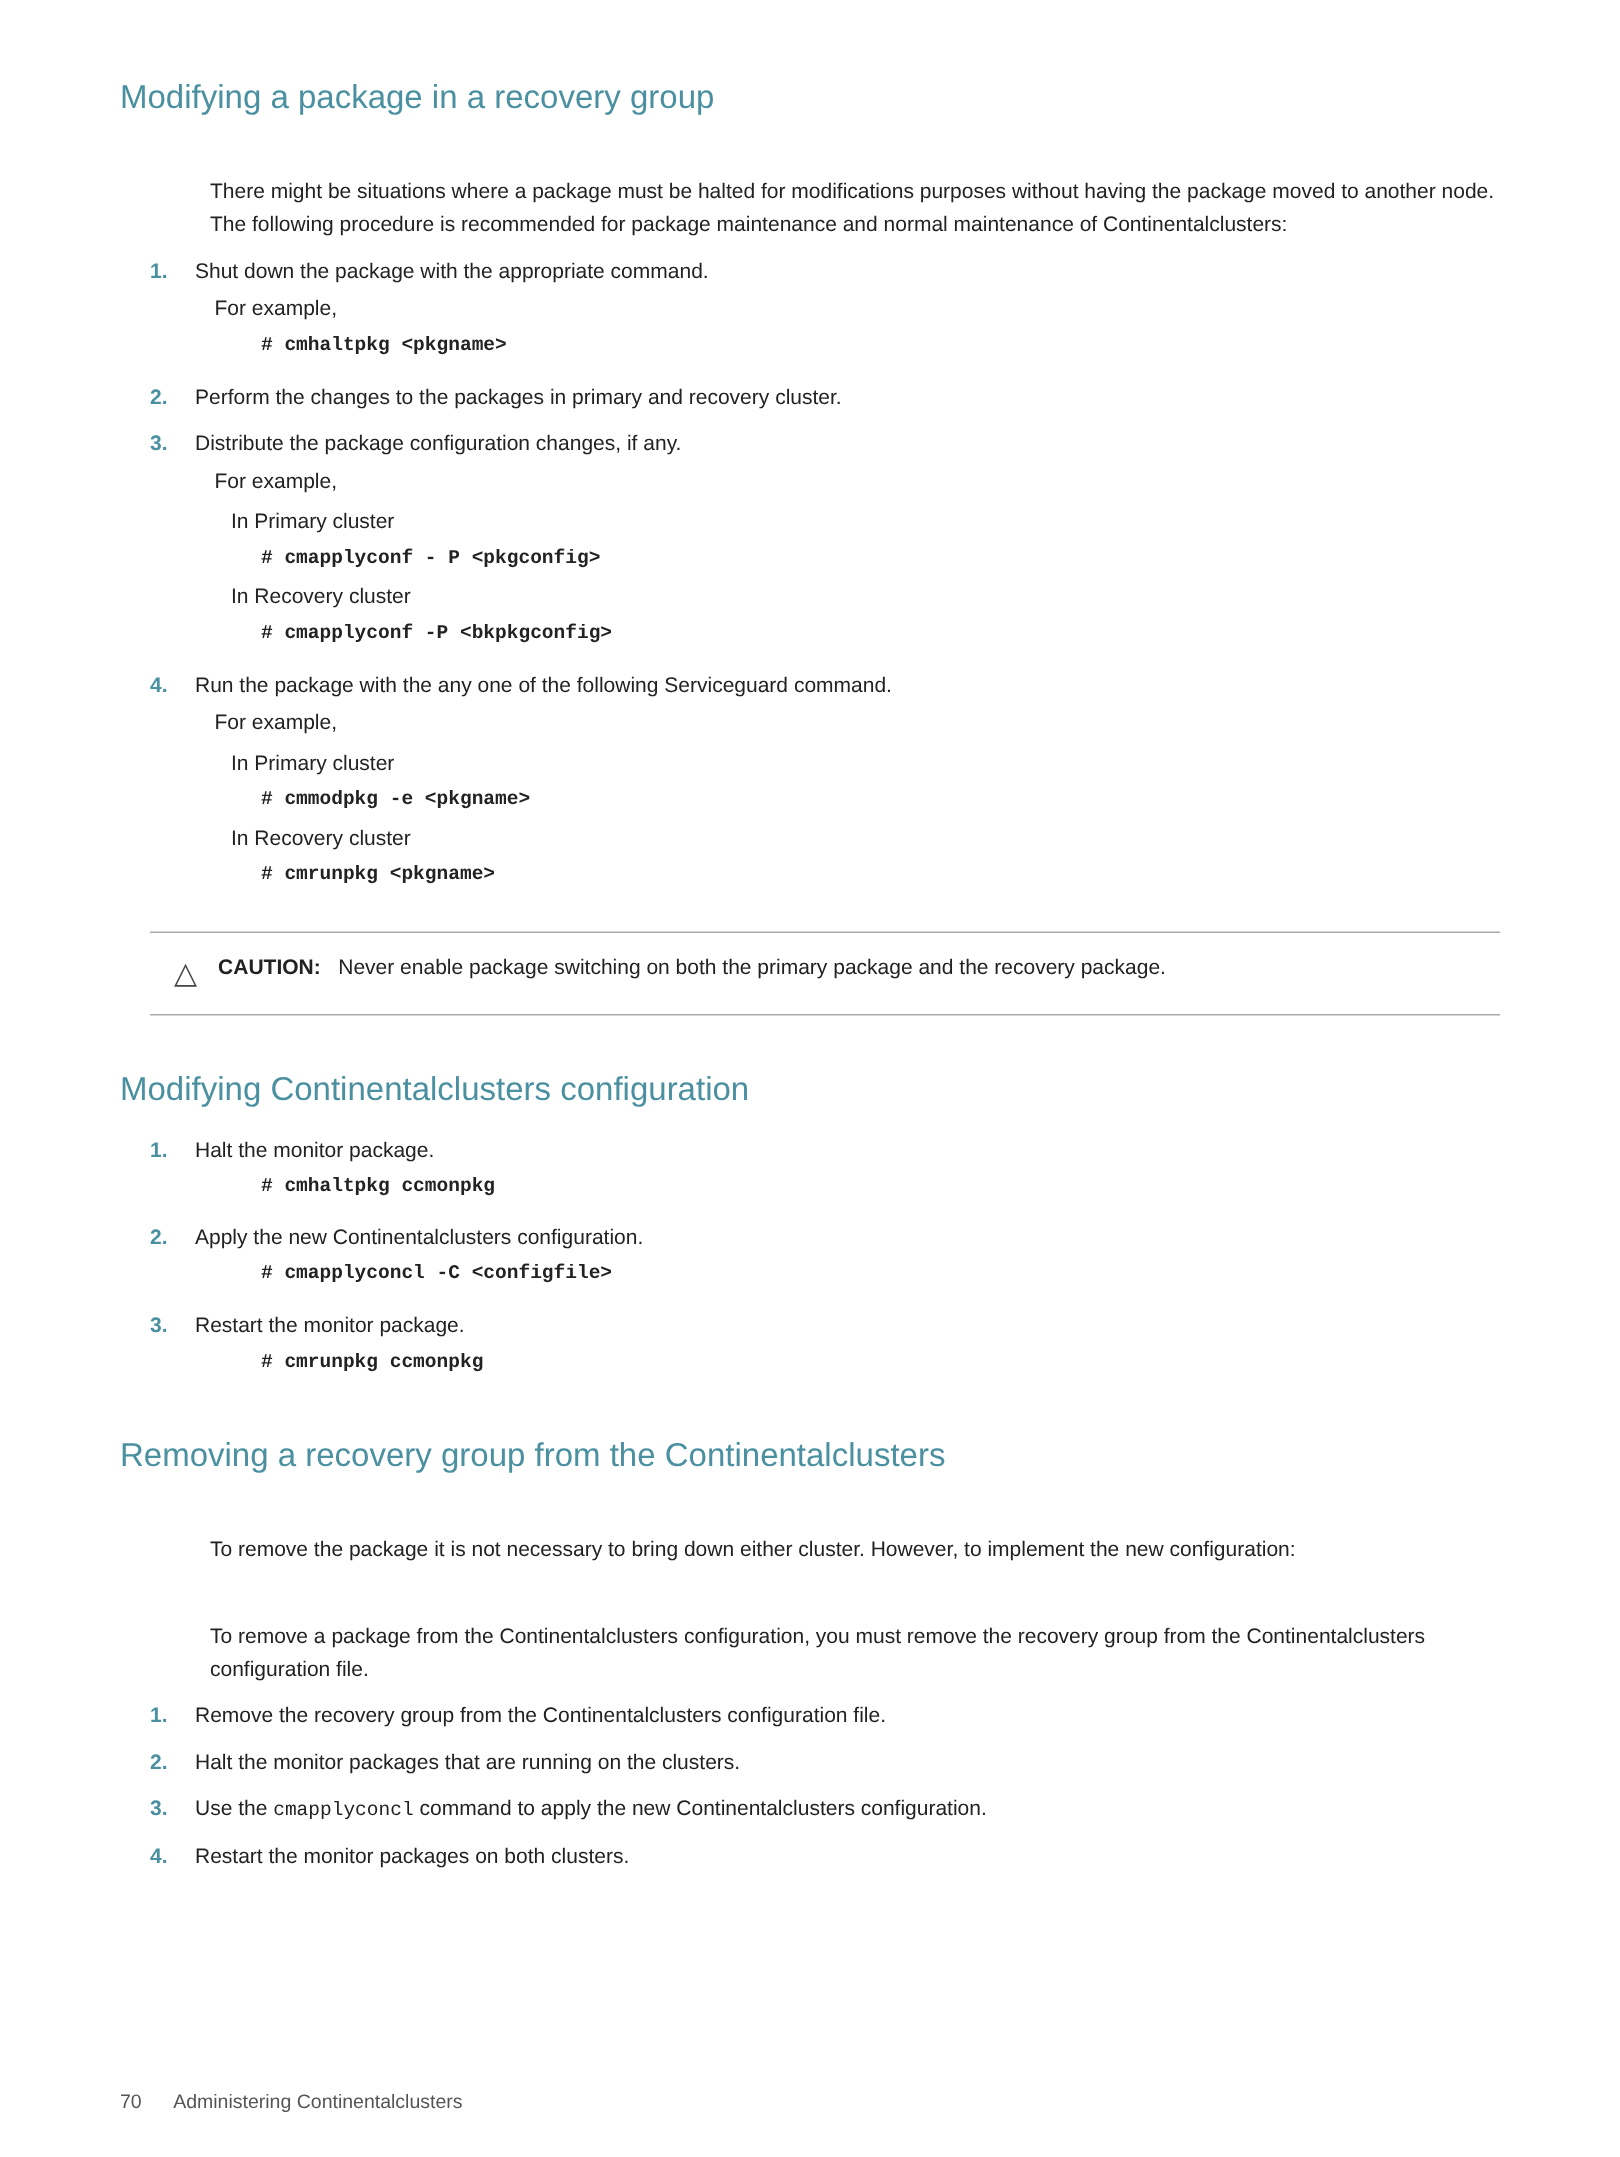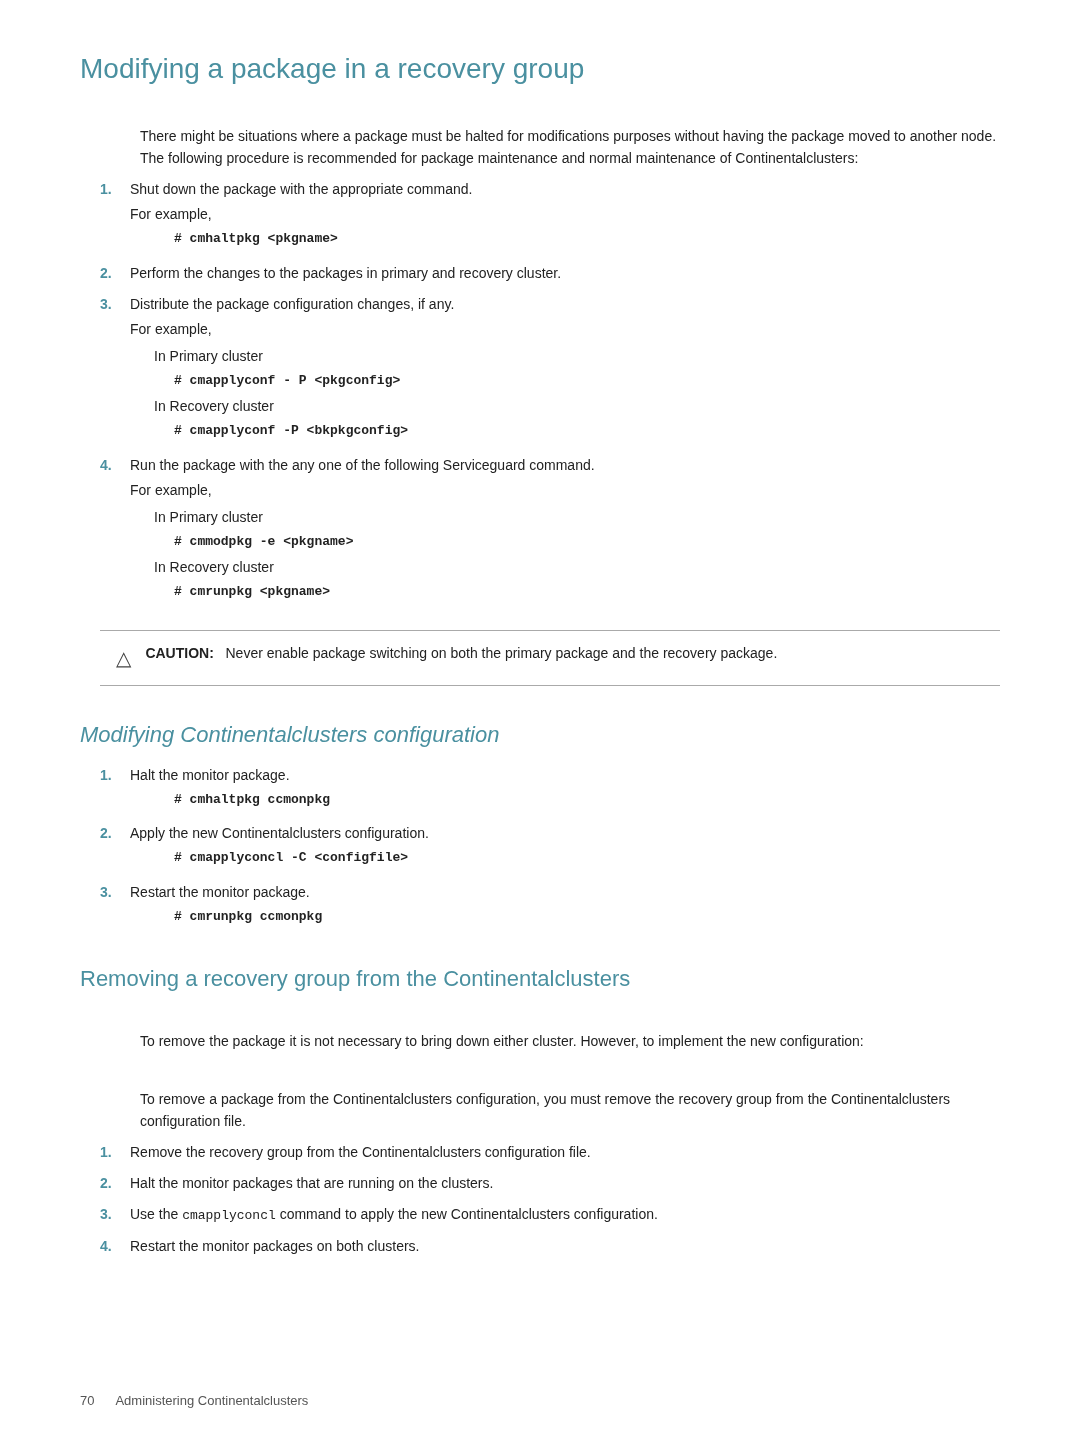--- a/index.html
+++ b/index.html
@@ -17,34 +17,33 @@
     }
 
     .page {
       width: 1080px;
       min-height: 1438px;
       padding: 48px 80px 80px 80px;
       position: relative;
     }
 
     .section-title {
-      font-size: 28px;
+      font-size: 22px;
       color: #4a90a0;
       font-weight: normal;
       margin-bottom: 14px;
       margin-top: 0;
     }
 
     .section-title-2 {
       font-size: 22px;
       color: #4a90a0;
       font-weight: normal;
       margin-bottom: 14px;
       margin-top: 32px;
-      font-style: italic;
     }
 
     .section-title-3 {
       font-size: 22px;
       color: #4a90a0;
       font-weight: normal;
       margin-bottom: 14px;
       margin-top: 32px;
     }
 
@@ -74,21 +73,21 @@
       min-width: 30px;
       padding-right: 8px;
       flex-shrink: 0;
     }
 
     .list-content {
       flex: 1;
     }
 
     .for-example {
-      margin-left: 0;
+      margin-left: 13px;
       margin-top: 4px;
       margin-bottom: 4px;
       color: #222;
     }
 
     .sub-label {
       margin-top: 6px;
       margin-bottom: 2px;
     }
 

